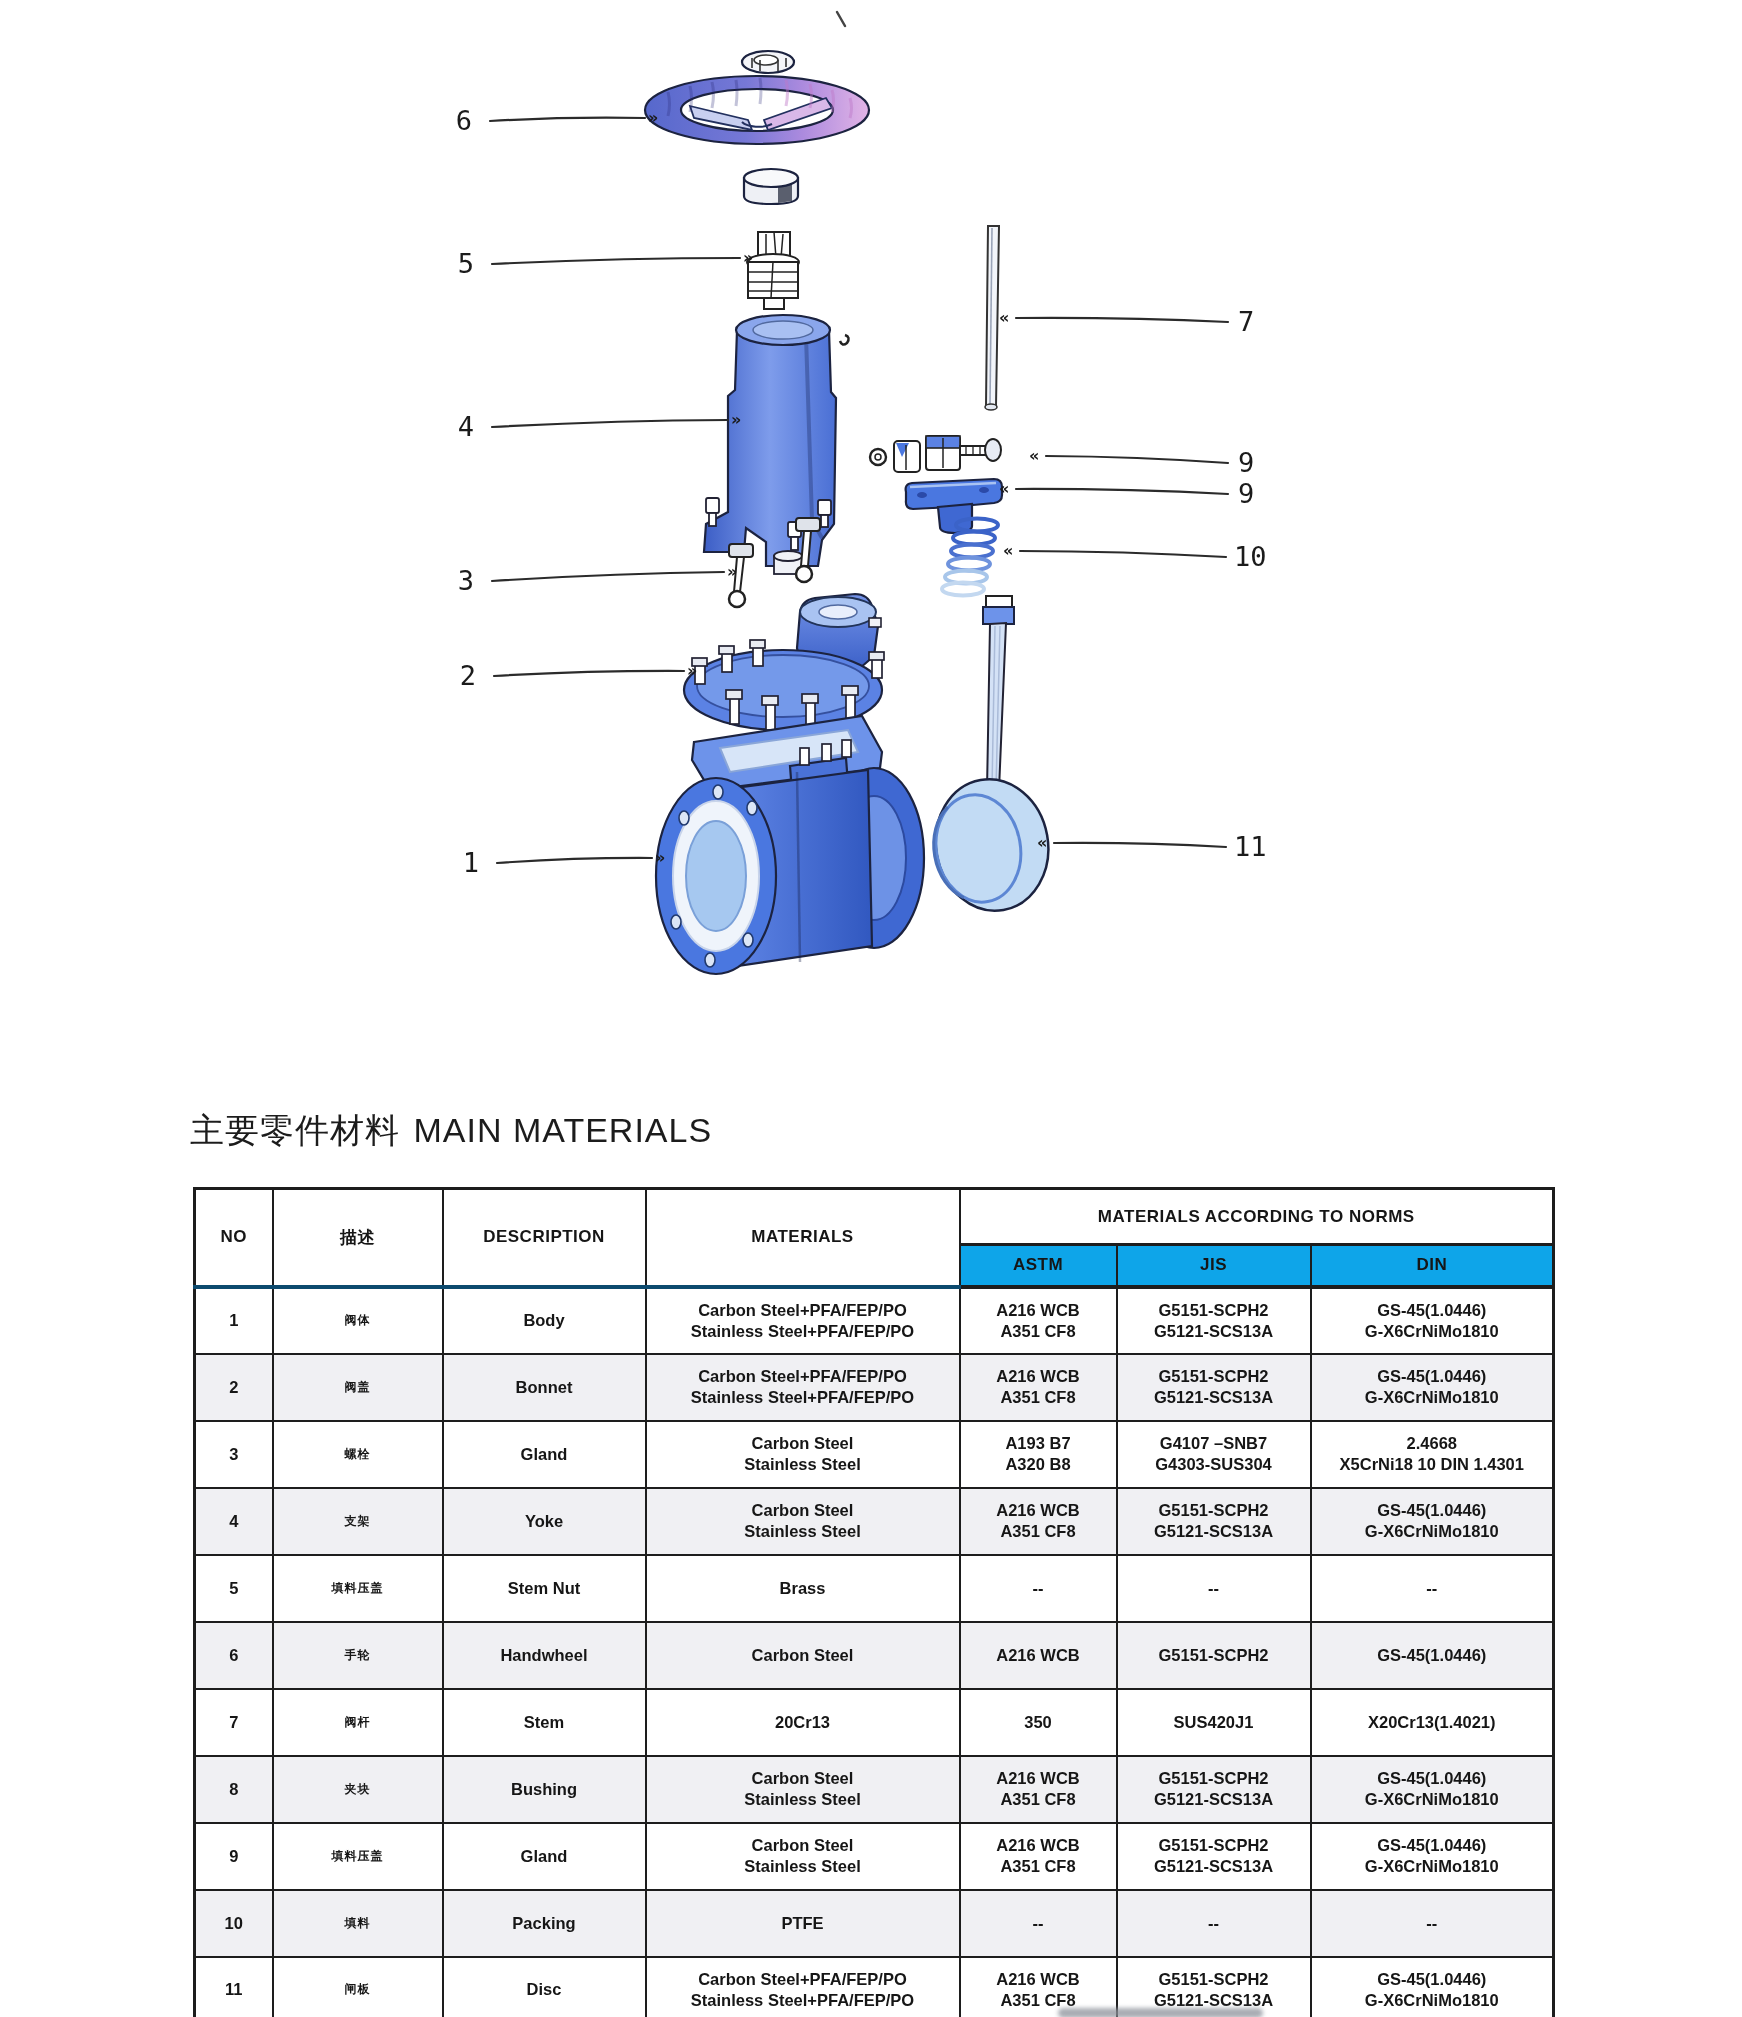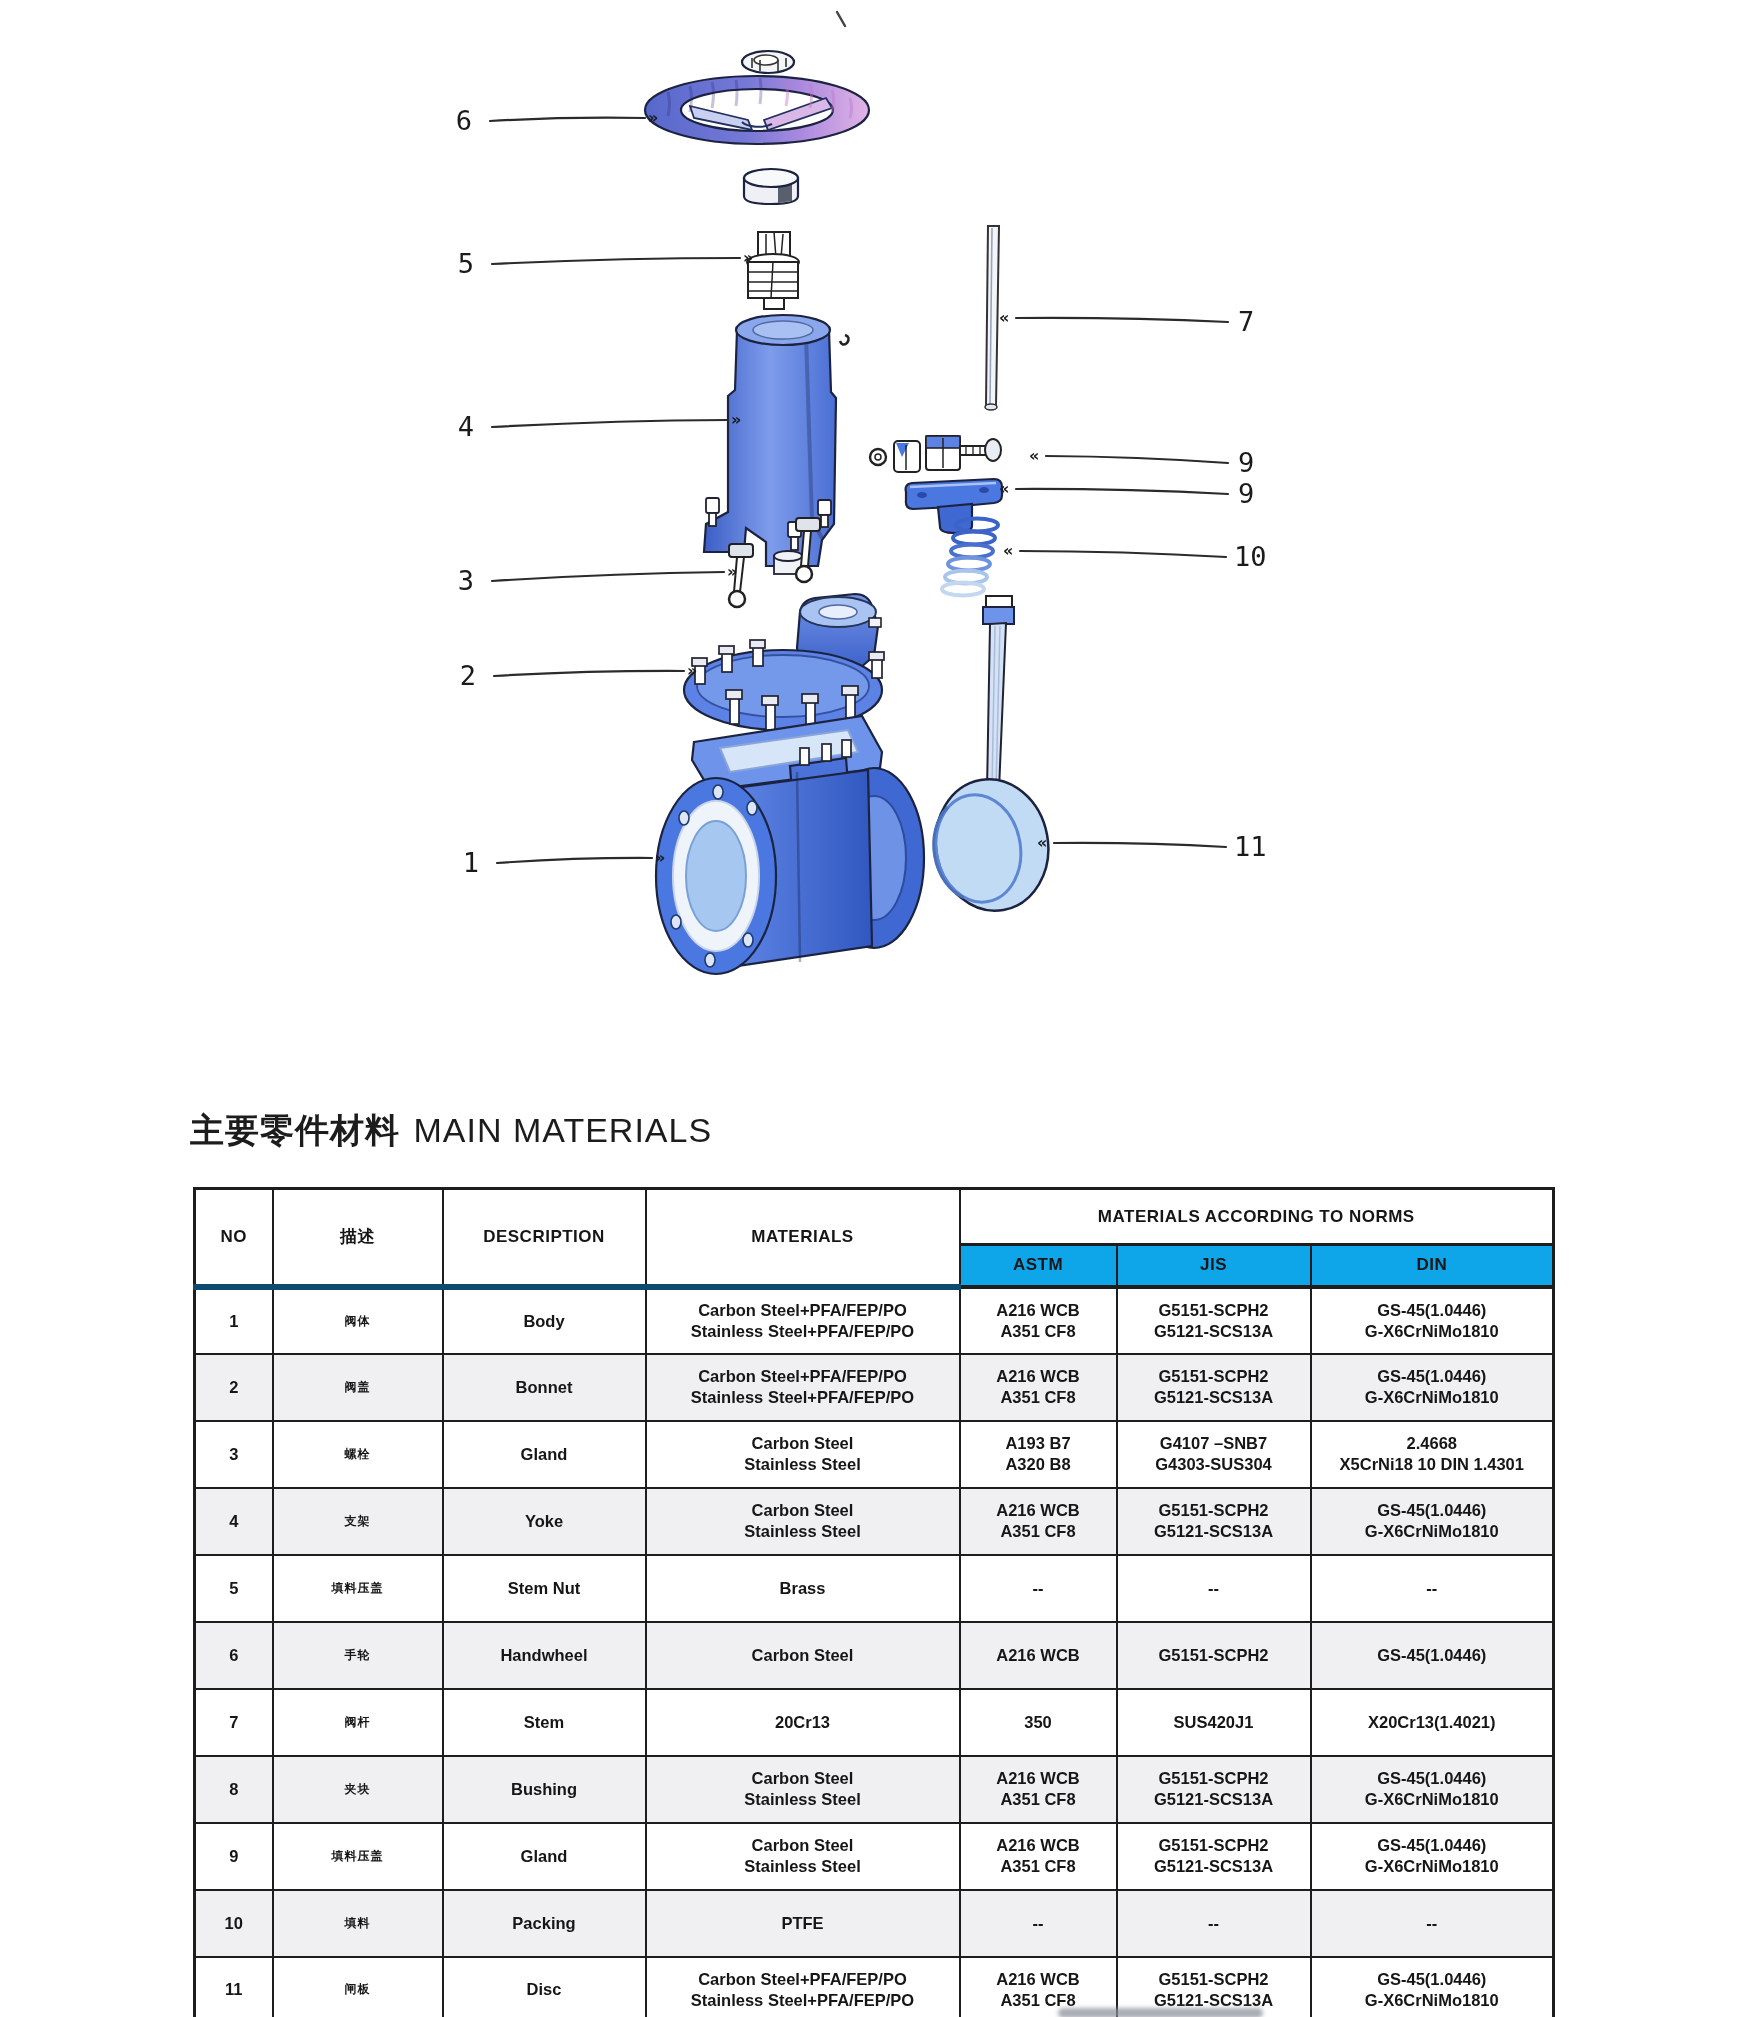--- a/index.html
+++ b/index.html
@@ -10,37 +10,37 @@
   .diagram-svg { position:absolute; left:0; top:0; }
   .leader { fill:none; stroke:#2b2b2b; stroke-width:2.2; stroke-linecap:round; }
   .callout-num { font-family:"DejaVu Sans Mono", monospace; font-size:27px; font-weight:500; fill:#1b1b1b; }
   .chevron { font-family:"DejaVu Sans", sans-serif; font-size:16px; font-weight:700; fill:#1b1b1b; }
   .outline { stroke:#1c2340; stroke-width:2.2; }
 
   .section-title {
     position:absolute; left:190px; top:1108px; height:46px;
     font-size:34px; color:#1c1c1c; letter-spacing:1px; white-space:nowrap;
   }
-  .section-title .zh { font-weight:700;margin-top:30px; }
+  .section-title .zh { font-weight:400;margin-top:30px; }
   .section-title .en { font-weight:400; margin-left:3px; }
 
   .table-wrap { position:absolute; left:193px; top:1187px; }
   table.materials {
     border-collapse:collapse; table-layout:fixed; width:1359px;
     color:#161616;
   }
   table.materials th, table.materials td {
     border:2px solid #1d1d1d; text-align:center; vertical-align:middle;
     padding:2px 4px; overflow:hidden;
   }
   table.materials { border:3px solid #1d1d1d; }
   thead th { font-size:17px; font-weight:700; letter-spacing:.5px; background:#fff; }
   thead tr.h1 th { height:56px; }
   thead tr.h2 th { height:42px; background:#0ea5e9; border-bottom:4px solid #1d1d1d; }
-  thead th.rowspan2 { border-bottom:6px solid #0c4a6e; }
+  thead th.rowspan2 { border-bottom:4px solid #0c4a6e; }
   thead th.th-norms { border-bottom:3px solid #1d1d1d; }
   tbody tr { height:67px; }
   tbody td { font-size:16.5px; font-weight:700; line-height:21px; }
   tbody td[data-name="cell-zh"] { font-size:12px; font-weight:600; letter-spacing:1px; }
   tbody tr.shaded td { background:#f0f0f3; }
   .cutoff-artifact {
     position:absolute; left:1058px; top:2008px; width:205px; height:10px;
     background:#8d929b; border-radius:5px; filter:blur(2px); opacity:.75;
   }
 </style>

